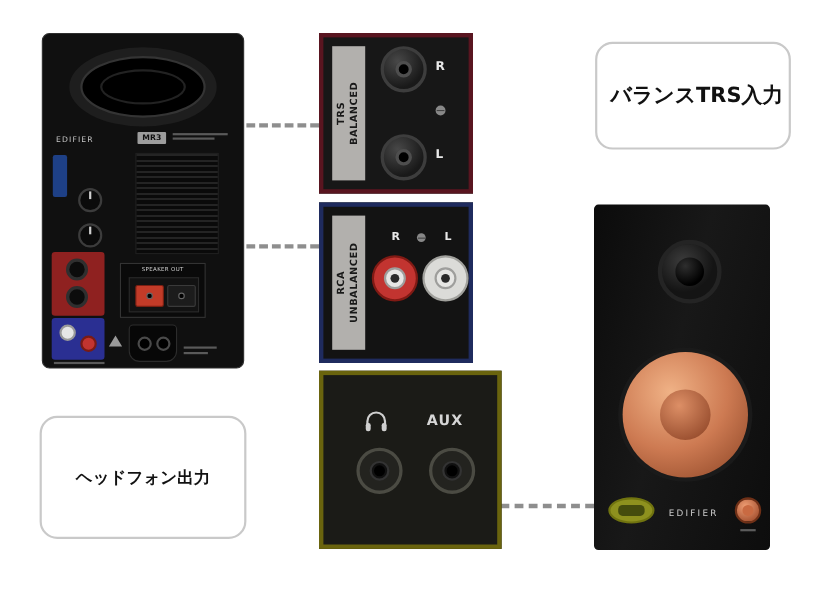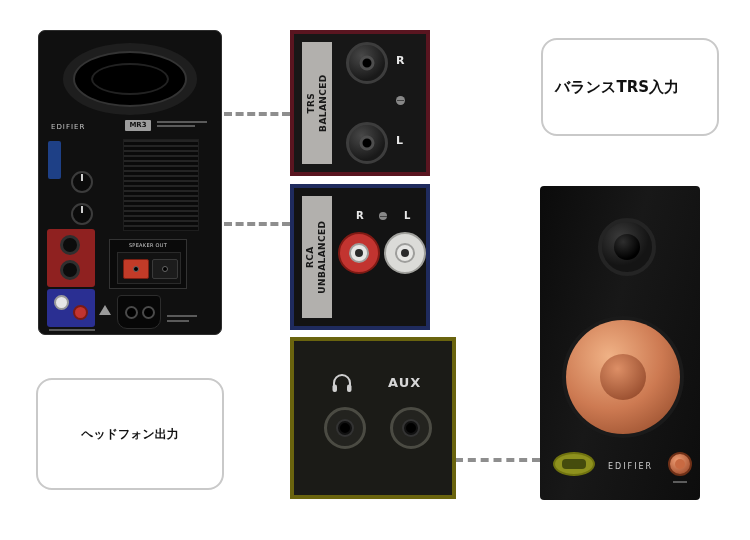--- a/index.html
+++ b/index.html
@@ -68,22 +68,22 @@
   .badge-green .mark { position:absolute; left:50%; top:50%; transform:translate(-50%,-50%); width:24px; height:10px; border-radius:4px; background:rgba(10,20,0,0.55); }
   .front-brand { position:absolute; left:68px; top:276px; font-size:8px; color:#cccccc; letter-spacing:2px; }
   .vol-knob { position:absolute; left:128px; top:266px; width:24px; height:24px; border-radius:50%; background:radial-gradient(circle at 38% 32%, #ef9e74, #b05c3a 70%, #8a4326); border:2px solid #6f3017; }
   .vol-knob::after { content:""; position:absolute; left:50%; top:50%; transform:translate(-50%,-50%); width:10px; height:10px; border-radius:50%; background:#c96a42; }
   .vol-mark { position:absolute; left:133px; top:295px; width:14px; height:2px; background:#5c5c5c; }
 
   
   .bubble { position:absolute; background:#fff; border:2px solid #c9c9c9; border-radius:16px; }
   .bubble.tr { left:541px; top:38px; width:178px; height:98px; display:flex; flex-direction:column; justify-content:center; gap:12px; padding-left:12px; }
   .bubble.bl { left:36px; top:378px; width:188px; height:112px; display:flex; align-items:center; justify-content:center; }
-  .bubble-text { font-size:15px; font-weight:bold; color:#111; }
-  .bubble.bl .bubble-text { font-size:12px; }
+  .bubble-text { font-size:19px; font-weight:bold; color:#111; }
+  .bubble.bl .bubble-text { font-size:15px; }
 </style>
 </head>
 <body>
 
 <div class="back-speaker">
   <div class="port-outer"></div>
   <div class="port-mid"></div>
   <div class="port-inner"></div>
   <div class="bs-brand">EDIFIER</div>
   <div class="bs-model">MR3</div>

